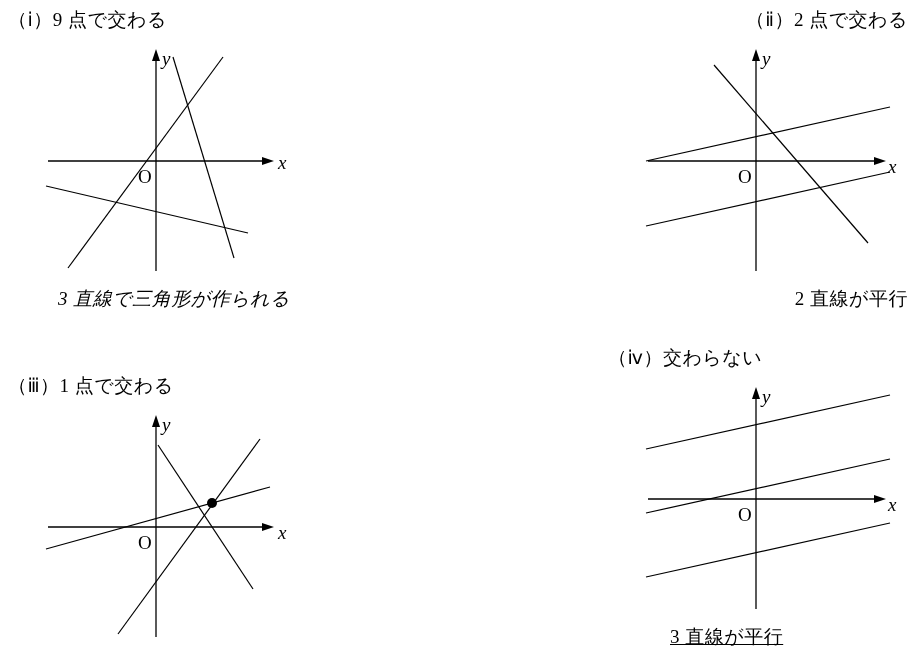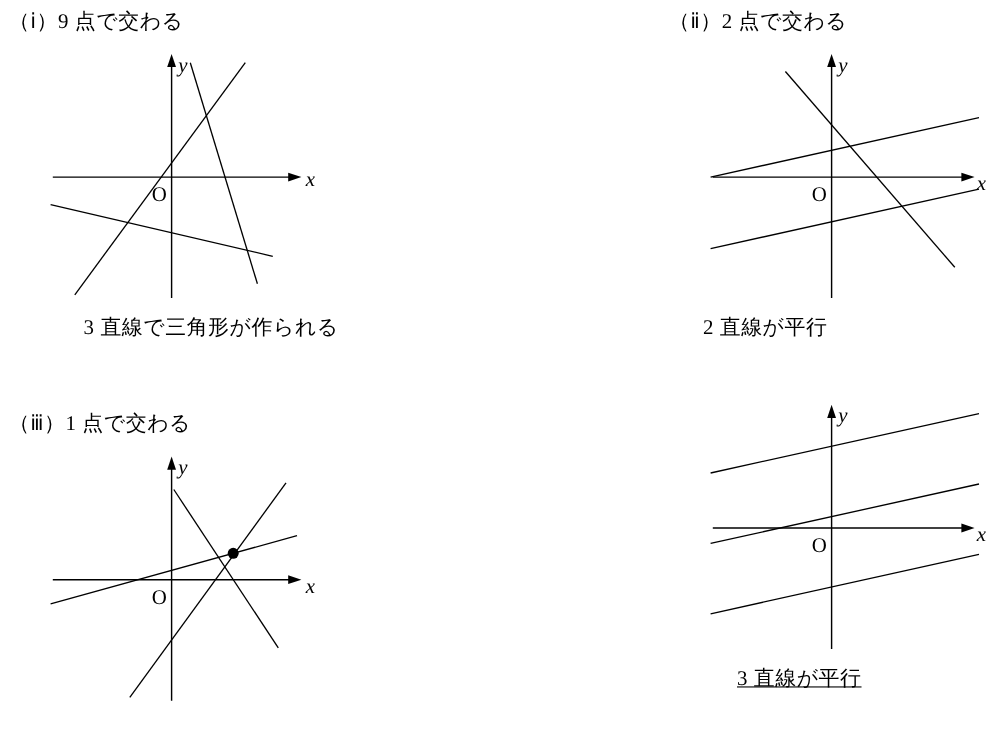--- a/index.html
+++ b/index.html
@@ -31,30 +31,30 @@
     letter-spacing: 0.5px;
   }
   .figure {
     position: relative;
   }
   .figure svg {
     display: block;
   }
   
   #panel-i   { left: 8px;   top: 10px; }
-  #panel-ii  { left: 608px; top: 10px; }
+  #panel-ii  { left: 608px; top: 10px; text-align: right; }
   #panel-iii { left: 8px;   top: 348px; margin-top: 28px; }
   #panel-iv  { left: 608px; top: 348px; }
 
   #panel-i .figure   { margin-top: 14px; margin-left: 30px; }
   #panel-ii .figure  { margin-top: 14px; margin-left: 30px; }
   #panel-iii .figure { margin-top: 14px; margin-left: 30px; }
   #panel-iv .figure  { margin-top: 14px; margin-left: 30px; }
 
-  #panel-i .panel-caption   { margin-top: 16px; margin-left: 68px; }
+  #panel-i .panel-caption   { margin-top: 16px; margin-left: 50px; font-style: italic; }
   #panel-ii .panel-caption  { margin-top: 16px; margin-left: 31px; }
   #panel-iii .panel-caption { margin-top: 16px; margin-left: 50px; }
   #panel-iv .panel-caption  { margin-top: 16px; margin-left: 62px; text-decoration: underline; }
 
   .axis-letter {
     font-family: "Liberation Serif", serif;
     font-style: italic;
     font-size: 19px;
   }
   .origin-letter {
@@ -126,20 +126,21 @@
       <line x1="120" y1="36" x2="215" y2="180" stroke="#000" stroke-width="1.2"></line>
       <circle cx="174" cy="94" r="5" fill="#000"></circle>
       <text class="origin-letter" x="100" y="140">O</text>
       <text class="axis-letter" x="240" y="130">x</text>
       <text class="axis-letter" x="124" y="22">y</text>
     </svg>
   </div>
 </div>
 
 <div class="panel" id="panel-iv">
+  <div class="panel-label">（ⅳ）交わらない</div>
   <div class="figure">
     <svg width="270" height="230" viewBox="0 0 270 230">
 
       <line x1="118" y1="228" x2="118" y2="14" stroke="#000" stroke-width="1.3"></line>
       <polygon points="118,6 114,18 122,18" fill="#000"></polygon>
 
       <line x1="10" y1="118" x2="240" y2="118" stroke="#000" stroke-width="1.3"></line>
       <polygon points="248,118 236,114 236,122" fill="#000"></polygon>
 
       <line x1="8" y1="68" x2="252" y2="14" stroke="#000" stroke-width="1.2"></line>

